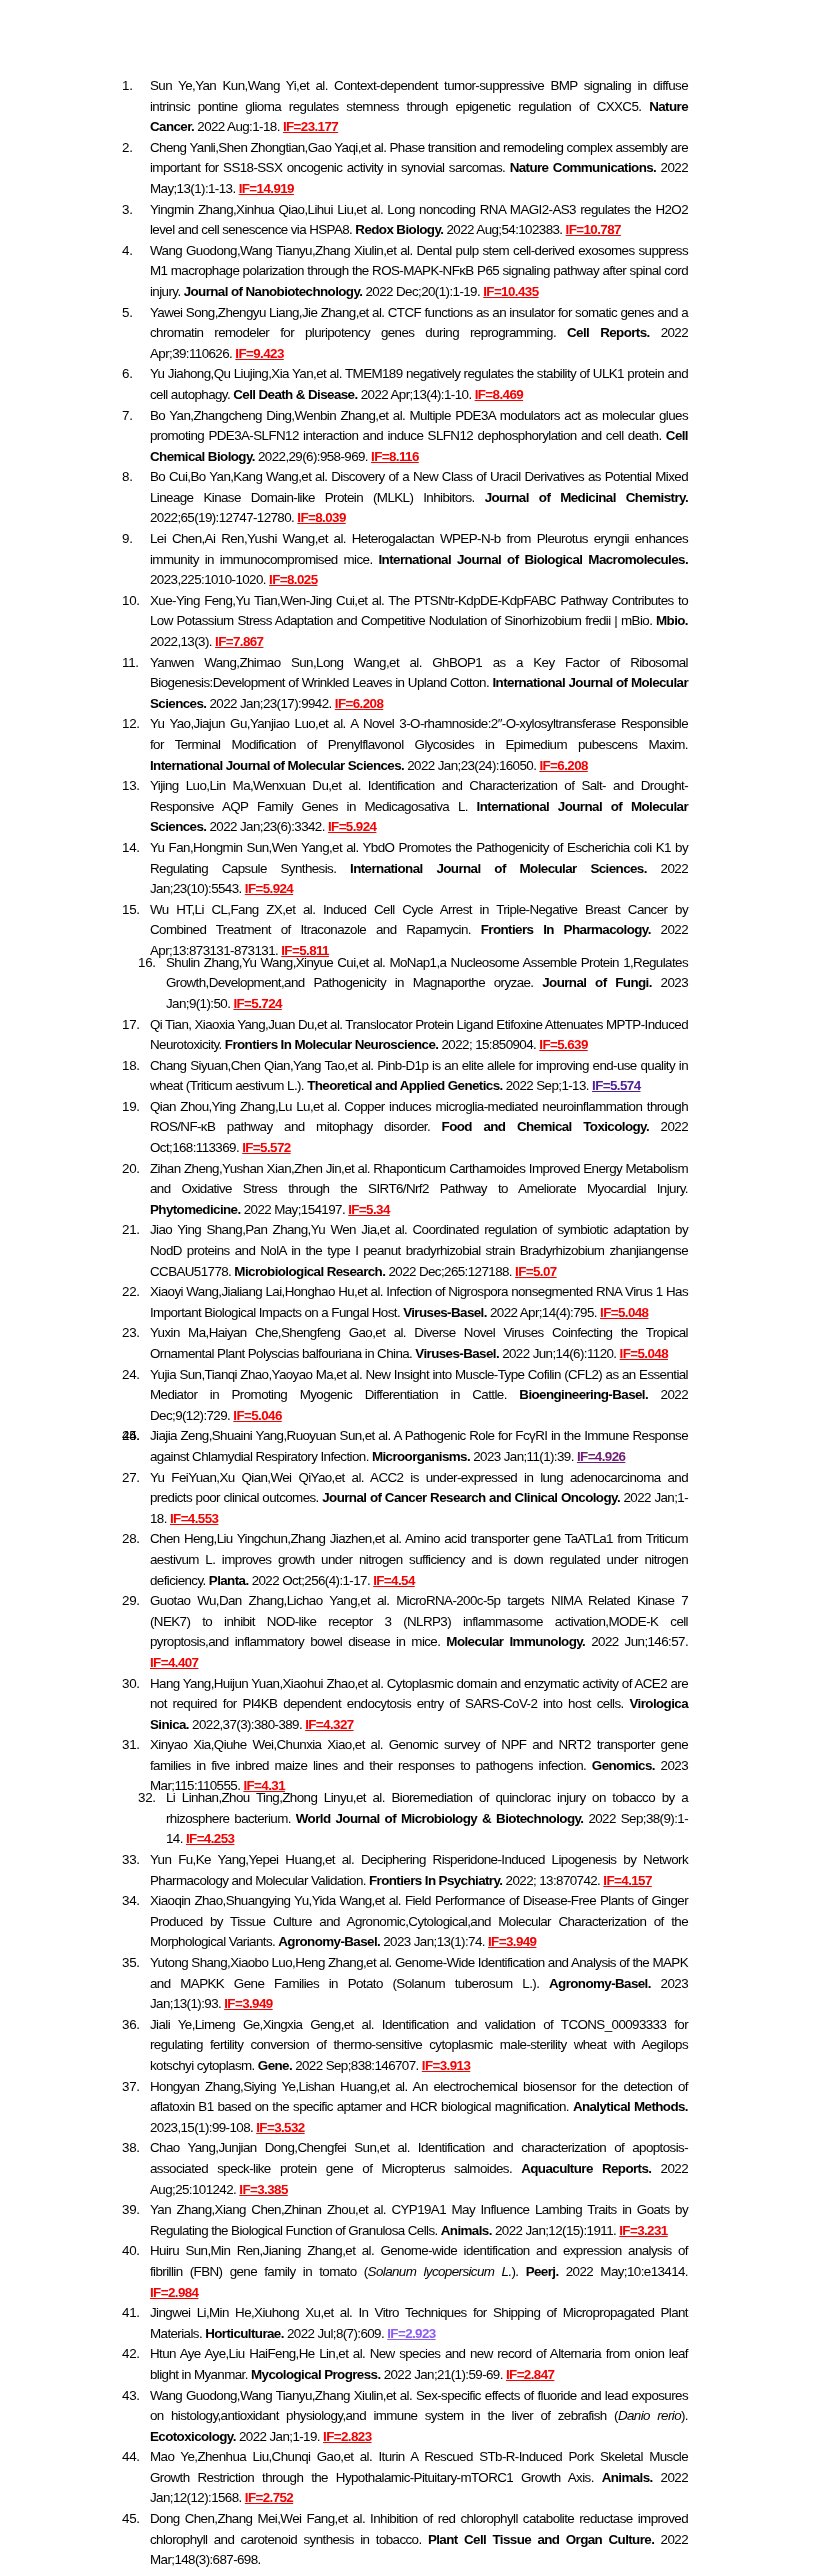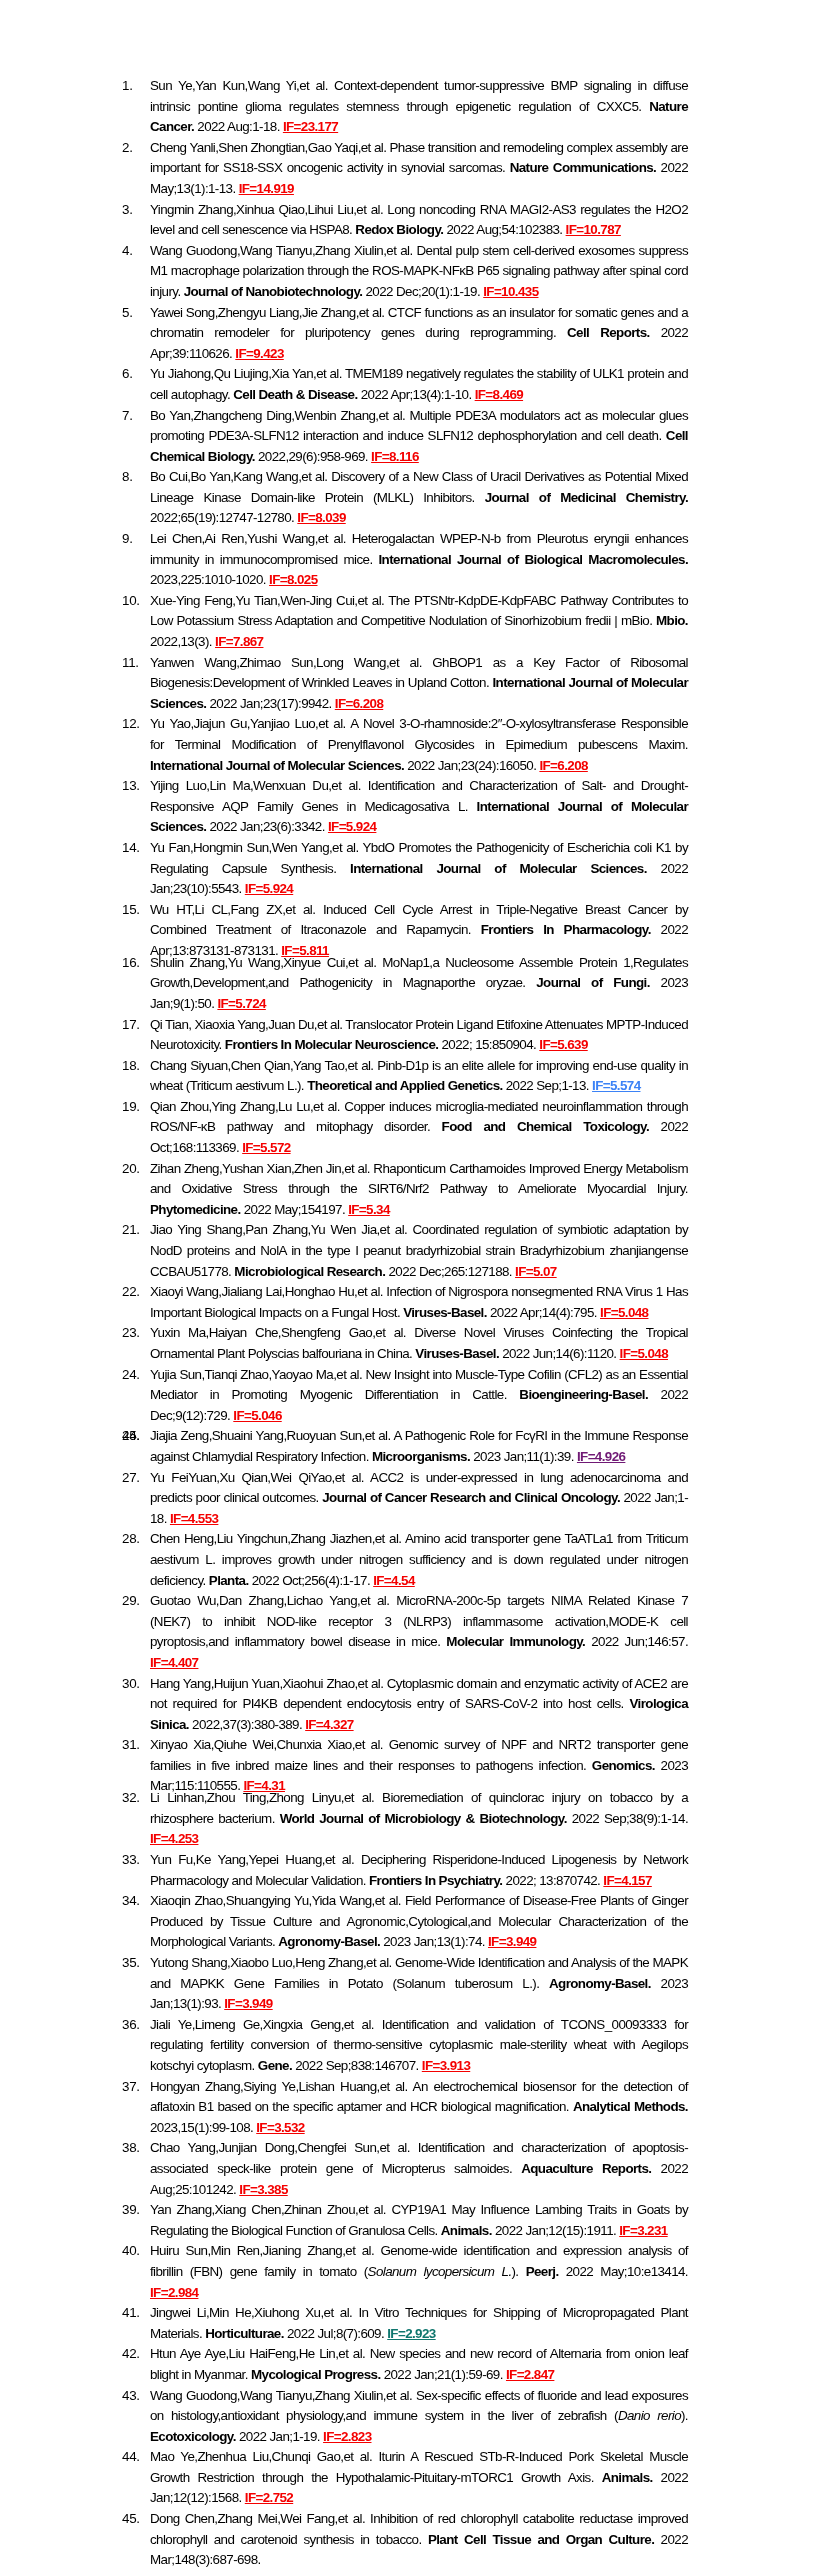--- a/index.html
+++ b/index.html
@@ -9,21 +9,21 @@
     color:#000;
   }
   .doc{
     padding:76px 130px 0 122px;
     font-size:13.4px;
     letter-spacing:-0.6px;
     line-height:20.6px;
     text-align:justify;
   }
   .ref{position:relative;padding-left:28px;}
-  .ref.tight{margin-top:-8.8px;}
+  .ref.tight{margin-top:-8.8px;margin-left:16px;}
   .num{position:absolute;left:0;top:0;letter-spacing:-0.3px;}
   .seg-b{font-weight:700;}
   .seg-r{font-weight:700;color:#f40000;white-space:nowrap;text-decoration:underline;}
   .seg-i{font-style:italic;}
 </style>
 </head>
 <body style="background: rgb(255, 255, 255); color: rgb(0, 0, 0);">
 
 <div class="doc">
     <div class="ref"><span class="num">1.</span><span><span class="seg-n">Sun Ye,Yan Kun,Wang Yi,et al. Context-dependent tumor-suppressive BMP signaling in diffuse intrinsic pontine glioma regulates stemness through epigenetic regulation of CXXC5. </span><span class="seg-b">Nature Cancer.</span><span class="seg-n"> 2022 Aug:1-18. </span><span class="seg-r" style="color: rgb(244, 0, 0);">IF=23.177</span></span></div>
@@ -36,21 +36,21 @@
     <div class="ref"><span class="num">8.</span><span><span class="seg-n">Bo Cui,Bo Yan,Kang Wang,et al. Discovery of a New Class of Uracil Derivatives as Potential Mixed Lineage Kinase Domain-like Protein (MLKL) Inhibitors. </span><span class="seg-b">Journal of Medicinal Chemistry.</span><span class="seg-n"> 2022;65(19):12747-12780. </span><span class="seg-r" style="color: rgb(244, 0, 0);">IF=8.039</span></span></div>
     <div class="ref"><span class="num">9.</span><span><span class="seg-n">Lei Chen,Ai Ren,Yushi Wang,et al. Heterogalactan WPEP-N-b from Pleurotus eryngii enhances immunity in immunocompromised mice. </span><span class="seg-b">International Journal of Biological Macromolecules.</span><span class="seg-n"> 2023,225:1010-1020. </span><span class="seg-r" style="color: rgb(244, 0, 0);">IF=8.025</span></span></div>
     <div class="ref"><span class="num">10.</span><span><span class="seg-n">Xue-Ying Feng,Yu Tian,Wen-Jing Cui,et al. The PTSNtr-KdpDE-KdpFABC Pathway Contributes to Low Potassium Stress Adaptation and Competitive Nodulation of Sinorhizobium fredii | mBio. </span><span class="seg-b">Mbio.</span><span class="seg-n"> 2022,13(3). </span><span class="seg-r" style="color: rgb(244, 0, 0);">IF=7.867</span></span></div>
     <div class="ref"><span class="num">11.</span><span><span class="seg-n">Yanwen Wang,Zhimao Sun,Long Wang,et al. GhBOP1 as a Key Factor of Ribosomal Biogenesis:Development of Wrinkled Leaves in Upland Cotton. </span><span class="seg-b">International Journal of Molecular Sciences.</span><span class="seg-n"> 2022 Jan;23(17):9942. </span><span class="seg-r" style="color: rgb(244, 0, 0);">IF=6.208</span></span></div>
     <div class="ref"><span class="num">12.</span><span><span class="seg-n">Yu Yao,Jiajun Gu,Yanjiao Luo,et al. A Novel 3-O-rhamnoside:2″-O-xylosyltransferase Responsible for Terminal Modification of Prenylflavonol Glycosides in Epimedium pubescens Maxim. </span><span class="seg-b">International Journal of Molecular Sciences.</span><span class="seg-n"> 2022 Jan;23(24):16050. </span><span class="seg-r" style="color: rgb(244, 0, 0);">IF=6.208</span></span></div>
     <div class="ref"><span class="num">13.</span><span><span class="seg-n">Yijing Luo,Lin Ma,Wenxuan Du,et al. Identification and Characterization of Salt- and Drought-Responsive AQP Family Genes in Medicagosativa L. </span><span class="seg-b">International Journal of Molecular Sciences.</span><span class="seg-n"> 2022 Jan;23(6):3342. </span><span class="seg-r" style="color: rgb(244, 0, 0);">IF=5.924</span></span></div>
     <div class="ref"><span class="num">14.</span><span><span class="seg-n">Yu Fan,Hongmin Sun,Wen Yang,et al. YbdO Promotes the Pathogenicity of Escherichia coli K1 by Regulating Capsule Synthesis. </span><span class="seg-b">International Journal of Molecular Sciences.</span><span class="seg-n"> 2022 Jan;23(10):5543. </span><span class="seg-r" style="color: rgb(244, 0, 0);">IF=5.924</span></span></div>
     <div class="ref"><span class="num">15.</span><span><span class="seg-n">Wu HT,Li CL,Fang ZX,et al. Induced Cell Cycle Arrest in Triple-Negative Breast Cancer by Combined Treatment of Itraconazole and Rapamycin. </span><span class="seg-b">Frontiers In Pharmacology.</span><span class="seg-n"> 2022 Apr;13:873131-873131. </span><span class="seg-r" style="color: rgb(244, 0, 0);">IF=5.811</span></span></div>
     <div class="ref tight"><span class="num">16.</span><span><span class="seg-n">Shulin Zhang,Yu Wang,Xinyue Cui,et al. MoNap1,a Nucleosome Assemble Protein 1,Regulates Growth,Development,and Pathogenicity in Magnaporthe oryzae. </span><span class="seg-b">Journal of Fungi.</span><span class="seg-n"> 2023 Jan;9(1):50. </span><span class="seg-r" style="color: rgb(244, 0, 0);">IF=5.724</span></span></div>
     <div class="ref"><span class="num">17.</span><span><span class="seg-n">Qi Tian, Xiaoxia Yang,Juan Du,et al. Translocator Protein Ligand Etifoxine Attenuates MPTP-Induced Neurotoxicity. </span><span class="seg-b">Frontiers In Molecular Neuroscience.</span><span class="seg-n"> 2022; 15:850904. </span><span class="seg-r" style="color: rgb(244, 0, 0); margin-top: 12px;">IF=5.639</span></span></div>
-    <div class="ref"><span class="num">18.</span><span><span class="seg-n">Chang Siyuan,Chen Qian,Yang Tao,et al. Pinb-D1p is an elite allele for improving end-use quality in wheat (Triticum aestivum L.). </span><span class="seg-b">Theoretical and Applied Genetics.</span><span class="seg-n"> 2022 Sep;1-13. </span><span class="seg-r" style="color: #3b82f6;">IF=5.574</span></span></div>
+    <div class="ref"><span class="num">18.</span><span><span class="seg-n">Chang Siyuan,Chen Qian,Yang Tao,et al. Pinb-D1p is an elite allele for improving end-use quality in wheat (Triticum aestivum L.). </span><span class="seg-b">Theoretical and Applied Genetics.</span><span class="seg-n"> 2022 Sep;1-13. </span><span class="seg-r" style="color: #4c1d95;">IF=5.574</span></span></div>
     <div class="ref"><span class="num">19.</span><span><span class="seg-n">Qian Zhou,Ying Zhang,Lu Lu,et al. Copper induces microglia-mediated neuroinflammation through ROS/NF-κB pathway and mitophagy disorder. </span><span class="seg-b">Food and Chemical Toxicology.</span><span class="seg-n"> 2022 Oct;168:113369. </span><span class="seg-r" style="color: rgb(244, 0, 0);">IF=5.572</span></span></div>
     <div class="ref"><span class="num">20.</span><span><span class="seg-n">Zihan Zheng,Yushan Xian,Zhen Jin,et al. Rhaponticum Carthamoides Improved Energy Metabolism and Oxidative Stress through the SIRT6/Nrf2 Pathway to Ameliorate Myocardial Injury. </span><span class="seg-b">Phytomedicine.</span><span class="seg-n"> 2022 May;154197. </span><span class="seg-r" style="color: rgb(244, 0, 0);">IF=5.34</span></span></div>
     <div class="ref"><span class="num">21.</span><span><span class="seg-n">Jiao Ying Shang,Pan Zhang,Yu Wen Jia,et al. Coordinated regulation of symbiotic adaptation by NodD proteins and NolA in the type I peanut bradyrhizobial strain Bradyrhizobium zhanjiangense CCBAU51778. </span><span class="seg-b">Microbiological Research.</span><span class="seg-n"> 2022 Dec;265:127188. </span><span class="seg-r" style="color: rgb(244, 0, 0);">IF=5.07</span></span></div>
     <div class="ref"><span class="num">22.</span><span><span class="seg-n">Xiaoyi Wang,Jialiang Lai,Honghao Hu,et al. Infection of Nigrospora nonsegmented RNA Virus 1 Has Important Biological Impacts on a Fungal Host. </span><span class="seg-b">Viruses-Basel.</span><span class="seg-n"> 2022 Apr;14(4):795. </span><span class="seg-r" style="color: rgb(244, 0, 0);">IF=5.048</span></span></div>
     <div class="ref"><span class="num">23.</span><span><span class="seg-n">Yuxin Ma,Haiyan Che,Shengfeng Gao,et al. Diverse Novel Viruses Coinfecting the Tropical Ornamental Plant Polyscias balfouriana in China. </span><span class="seg-b">Viruses-Basel.</span><span class="seg-n"> 2022 Jun;14(6):1120. </span><span class="seg-r" style="color: rgb(244, 0, 0);">IF=5.048</span></span></div>
     <div class="ref"><span class="num">24.</span><span><span class="seg-n">Yujia Sun,Tianqi Zhao,Yaoyao Ma,et al. New Insight into Muscle-Type Cofilin (CFL2) as an Essential Mediator in Promoting Myogenic Differentiation in Cattle. </span><span class="seg-b">Bioengineering-Basel.</span><span class="seg-n"> 2022 Dec;9(12):729. </span><span class="seg-r" style="color: rgb(244, 0, 0);">IF=5.046</span></span></div>
     <div class="ref"><span class="num">25.</span></div>
     <div class="ref"><span class="num">44.</span><span><span class="seg-n">Jiajia Zeng,Shuaini Yang,Ruoyuan Sun,et al. A Pathogenic Role for FcγRI in the Immune Response against Chlamydial Respiratory Infection. </span><span class="seg-b">Microorganisms.</span><span class="seg-n"> 2023 Jan;11(1):39. </span><span class="seg-r" style="color: #701a75;">IF=4.926</span></span></div>
     <div class="ref"><span class="num">27.</span><span><span class="seg-n">Yu FeiYuan,Xu Qian,Wei QiYao,et al. ACC2 is under-expressed in lung adenocarcinoma and predicts poor clinical outcomes. </span><span class="seg-b">Journal of Cancer Research and Clinical Oncology.</span><span class="seg-n"> 2022 Jan;1-18. </span><span class="seg-r" style="color: rgb(244, 0, 0);">IF=4.553</span></span></div>
     <div class="ref"><span class="num">28.</span><span><span class="seg-n">Chen Heng,Liu Yingchun,Zhang Jiazhen,et al. Amino acid transporter gene TaATLa1 from Triticum aestivum L. improves growth under nitrogen sufficiency and is down regulated under nitrogen deficiency. </span><span class="seg-b">Planta.</span><span class="seg-n"> 2022 Oct;256(4):1-17. </span><span class="seg-r" style="color: rgb(244, 0, 0);">IF=4.54</span></span></div>
@@ -59,19 +59,19 @@
     <div class="ref"><span class="num">31.</span><span><span class="seg-n">Xinyao Xia,Qiuhe Wei,Chunxia Xiao,et al. Genomic survey of NPF and NRT2 transporter gene families in five inbred maize lines and their responses to pathogens infection. </span><span class="seg-b">Genomics.</span><span class="seg-n"> 2023 Mar;115:110555. </span><span class="seg-r" style="color: rgb(244, 0, 0);">IF=4.31</span></span></div>
     <div class="ref tight"><span class="num">32.</span><span><span class="seg-n">Li Linhan,Zhou Ting,Zhong Linyu,et al. Bioremediation of quinclorac injury on tobacco by a rhizosphere bacterium. </span><span class="seg-b">World Journal of Microbiology &amp; Biotechnology.</span><span class="seg-n"> 2022 Sep;38(9):1-14. </span><span class="seg-r" style="color: rgb(244, 0, 0);">IF=4.253</span></span></div>
     <div class="ref"><span class="num">33.</span><span><span class="seg-n">Yun Fu,Ke Yang,Yepei Huang,et al. Deciphering Risperidone-Induced Lipogenesis by Network Pharmacology and Molecular Validation. </span><span class="seg-b">Frontiers In Psychiatry.</span><span class="seg-n"> 2022; 13:870742. </span><span class="seg-r" style="color: rgb(244, 0, 0);">IF=4.157</span></span></div>
     <div class="ref"><span class="num">34.</span><span><span class="seg-n">Xiaoqin Zhao,Shuangying Yu,Yida Wang,et al. Field Performance of Disease-Free Plants of Ginger Produced by Tissue Culture and Agronomic,Cytological,and Molecular Characterization of the Morphological Variants. </span><span class="seg-b">Agronomy-Basel.</span><span class="seg-n"> 2023 Jan;13(1):74. </span><span class="seg-r" style="color: rgb(244, 0, 0);">IF=3.949</span></span></div>
     <div class="ref"><span class="num">35.</span><span><span class="seg-n">Yutong Shang,Xiaobo Luo,Heng Zhang,et al. Genome-Wide Identification and Analysis of the MAPK and MAPKK Gene Families in Potato (Solanum tuberosum L.). </span><span class="seg-b">Agronomy-Basel.</span><span class="seg-n"> 2023 Jan;13(1):93. </span><span class="seg-r" style="color: rgb(244, 0, 0);">IF=3.949</span></span></div>
     <div class="ref"><span class="num">36.</span><span><span class="seg-n">Jiali Ye,Limeng Ge,Xingxia Geng,et al. Identification and validation of TCONS_00093333 for regulating fertility conversion of thermo-sensitive cytoplasmic male-sterility wheat with Aegilops kotschyi cytoplasm. </span><span class="seg-b">Gene.</span><span class="seg-n"> 2022 Sep;838:146707. </span><span class="seg-r" style="color: rgb(244, 0, 0);">IF=3.913</span></span></div>
     <div class="ref"><span class="num">37.</span><span><span class="seg-n">Hongyan Zhang,Siying Ye,Lishan Huang,et al. An electrochemical biosensor for the detection of aflatoxin B1 based on the specific aptamer and HCR biological magnification. </span><span class="seg-b">Analytical Methods.</span><span class="seg-n"> 2023,15(1):99-108. </span><span class="seg-r" style="color: rgb(244, 0, 0);">IF=3.532</span></span></div>
     <div class="ref"><span class="num">38.</span><span><span class="seg-n">Chao Yang,Junjian Dong,Chengfei Sun,et al. Identification and characterization of apoptosis-associated speck-like protein gene of Micropterus salmoides. </span><span class="seg-b">Aquaculture Reports.</span><span class="seg-n"> 2022 Aug;25:101242. </span><span class="seg-r" style="color: rgb(244, 0, 0);">IF=3.385</span></span></div>
     <div class="ref"><span class="num">39.</span><span><span class="seg-n">Yan Zhang,Xiang Chen,Zhinan Zhou,et al. CYP19A1 May Influence Lambing Traits in Goats by Regulating the Biological Function of Granulosa Cells. </span><span class="seg-b">Animals.</span><span class="seg-n"> 2022 Jan;12(15):1911. </span><span class="seg-r" style="color: rgb(244, 0, 0);">IF=3.231</span></span></div>
     <div class="ref"><span class="num">40.</span><span><span class="seg-n">Huiru Sun,Min Ren,Jianing Zhang,et al. Genome-wide identification and expression analysis of fibrillin (FBN) gene family in tomato (</span><span class="seg-i">Solanum lycopersicum L.</span><span class="seg-n">). </span><span class="seg-b">Peerj.</span><span class="seg-n"> 2022 May;10:e13414. </span><span class="seg-r" style="color: rgb(244, 0, 0);">IF=2.984</span></span></div>
-    <div class="ref"><span class="num">41.</span><span><span class="seg-n">Jingwei Li,Min He,Xiuhong Xu,et al. In Vitro Techniques for Shipping of Micropropagated Plant Materials. </span><span class="seg-b">Horticulturae.</span><span class="seg-n"> 2022 Jul;8(7):609. </span><span class="seg-r" style="color: #0f766e;">IF=2.923</span></span></div>
+    <div class="ref"><span class="num">41.</span><span><span class="seg-n">Jingwei Li,Min He,Xiuhong Xu,et al. In Vitro Techniques for Shipping of Micropropagated Plant Materials. </span><span class="seg-b">Horticulturae.</span><span class="seg-n"> 2022 Jul;8(7):609. </span><span class="seg-r" style="color: #8b5cf6;">IF=2.923</span></span></div>
     <div class="ref"><span class="num">42.</span><span><span class="seg-n">Htun Aye Aye,Liu HaiFeng,He Lin,et al. New species and new record of Alternaria from onion leaf blight in Myanmar. </span><span class="seg-b">Mycological Progress.</span><span class="seg-n"> 2022 Jan;21(1):59-69. </span><span class="seg-r" style="color: rgb(244, 0, 0);">IF=2.847</span></span></div>
     <div class="ref"><span class="num">43.</span><span><span class="seg-n">Wang Guodong,Wang Tianyu,Zhang Xiulin,et al. Sex-specific effects of fluoride and lead exposures on histology,antioxidant physiology,and immune system in the liver of zebrafish (</span><span class="seg-i">Danio rerio</span><span class="seg-n">). </span><span class="seg-b">Ecotoxicology.</span><span class="seg-n"> 2022 Jan;1-19. </span><span class="seg-r" style="color: rgb(244, 0, 0);">IF=2.823</span></span></div>
     <div class="ref"><span class="num">44.</span><span><span class="seg-n">Mao Ye,Zhenhua Liu,Chunqi Gao,et al. Iturin A Rescued STb-R-Induced Pork Skeletal Muscle Growth Restriction through the Hypothalamic-Pituitary-mTORC1 Growth Axis. </span><span class="seg-b">Animals.</span><span class="seg-n"> 2022 Jan;12(12):1568. </span><span class="seg-r" style="color: rgb(244, 0, 0);">IF=2.752</span></span></div>
     <div class="ref"><span class="num">45.</span><span><span class="seg-n">Dong Chen,Zhang Mei,Wei Fang,et al. Inhibition of red chlorophyll catabolite reductase improved chlorophyll and carotenoid synthesis in tobacco. </span><span class="seg-b">Plant Cell Tissue and Organ Culture.</span><span class="seg-n"> 2022 Mar;148(3):687-698. </span></span></div>
   </div>
 
 
 </body></html>

